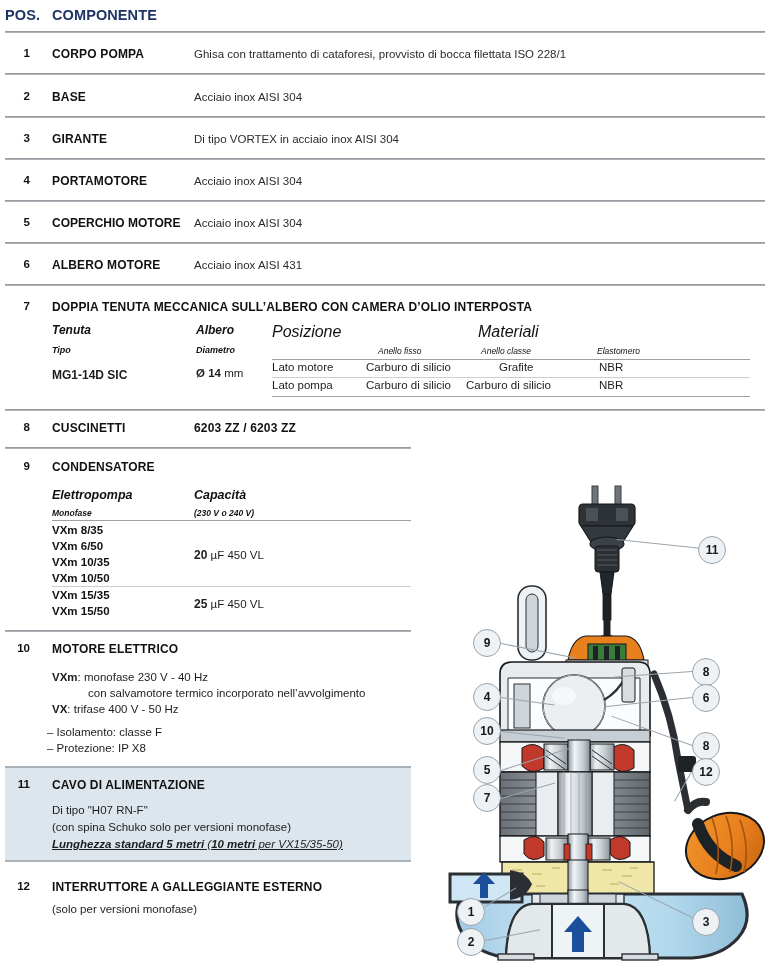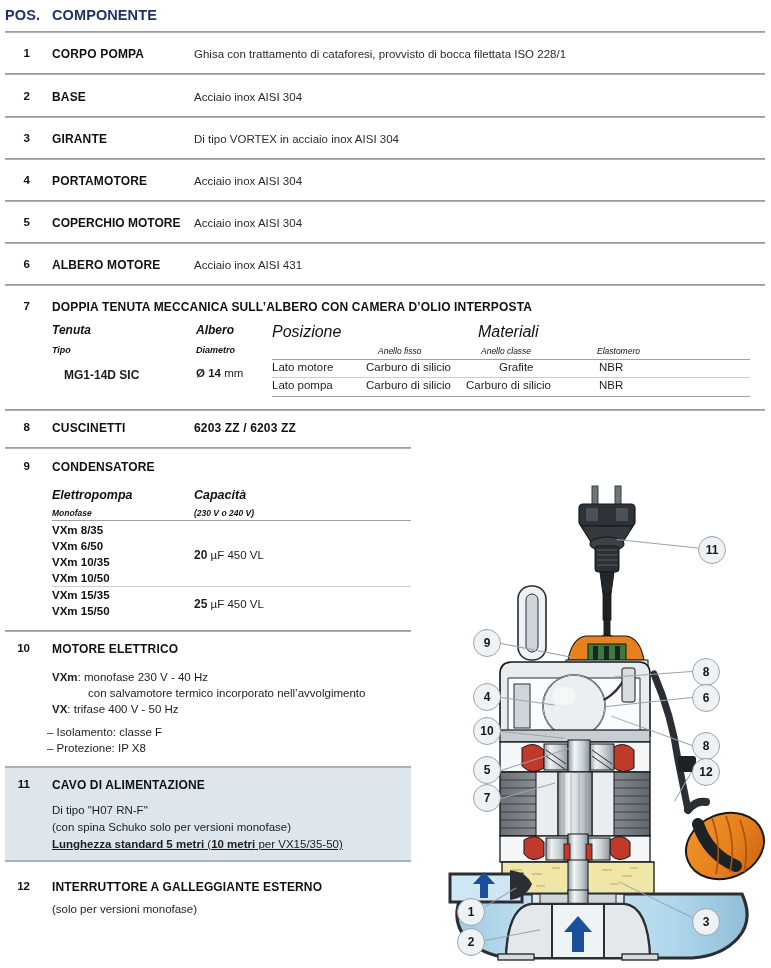--- a/index.html
+++ b/index.html
@@ -40,21 +40,21 @@
     position: absolute; left: 194px; font-size: 11.5px; color: #2b2b2b;
   }
   .row-name.wide { letter-spacing: 0px; }
 
   
   .st-hd-b { position: absolute; font-weight: bold; font-style: italic; font-size: 12px; color:#111; }
   .st-hd-i { position: absolute; font-style: italic; font-size: 16px; color:#111; }
   .st-sub-b { position: absolute; font-weight: bold; font-style: italic; font-size: 9px; color:#111; }
   .st-sub-i { position: absolute; font-style: italic; font-size: 8.5px; color:#111; }
   .st-cell { position: absolute; font-size: 11.5px; color:#1d1d1d; }
-  .st-cell.bold { font-weight: bold; font-size: 12px; margin-left: 12px; }
+  .st-cell.bold { font-weight: bold; font-size: 12px; }
   .thinrule {
     position: absolute; height: 1px; background: #9aa0a4;
   }
   .thinrule.light { background: #c9ced2; }
 
   
   .cap-hd { position: absolute; font-weight: bold; font-style: italic; font-size: 12.5px; color:#111; }
   .cap-sub { position: absolute; font-weight: bold; font-style: italic; font-size: 8.5px; color:#111; }
   .cap-model { position: absolute; font-weight: bold; font-size: 11.5px; color:#111; }
   .cap-val { position: absolute; font-size: 11.5px; color:#1d1d1d; }
@@ -66,21 +66,21 @@
 
   
   #cable-box {
     position: absolute; left: 5px; top: 766px; width: 406px; height: 96px;
     background: #dde6ec;
     border-top: 2px solid #a9b2b8;
     border-bottom: 2px solid #a9b2b8;
   }
   .cb-line { position: absolute; font-size: 11.5px; color:#1d1d1d; }
   .cb-line b { font-weight: bold; }
-  .cb-underline { text-decoration: underline; }
+  .cb-underline { text-decoration: underline; font-style: italic; }
 
   
   #diagram { position: absolute; left: 440px; top: 478px; width: 331px; height: 490px; }
   .callout {
     position: absolute; width: 28px; height: 28px; border-radius: 50%;
     background: #eef2f5; border: 1.3px solid #9aa4ac;
     font-size: 12px; font-weight: bold; color: #15181b;
     display: flex; align-items: center; justify-content: center;
     z-index: 20;
   }

